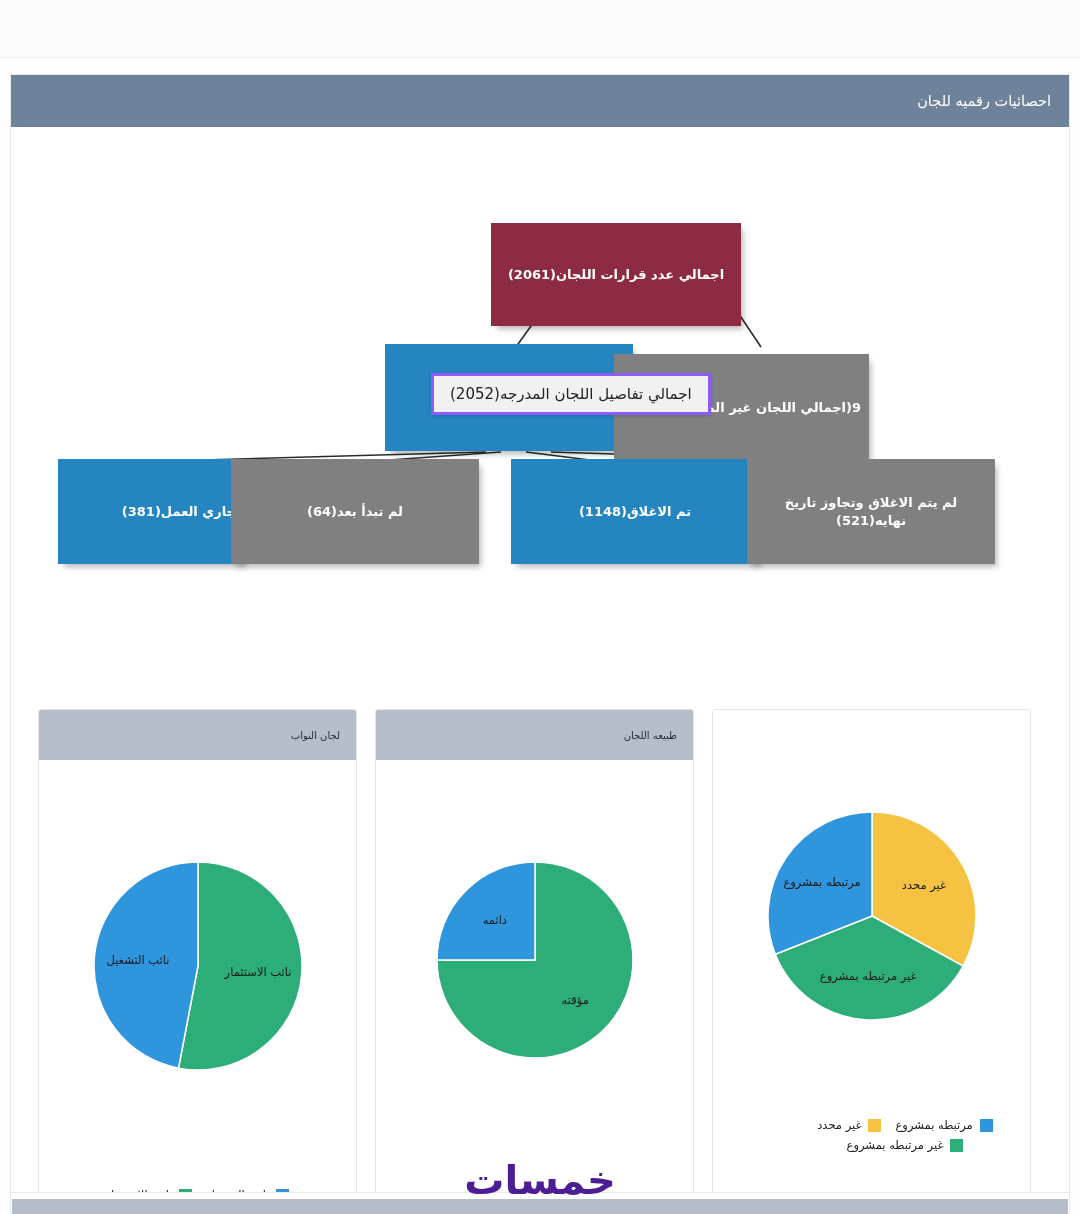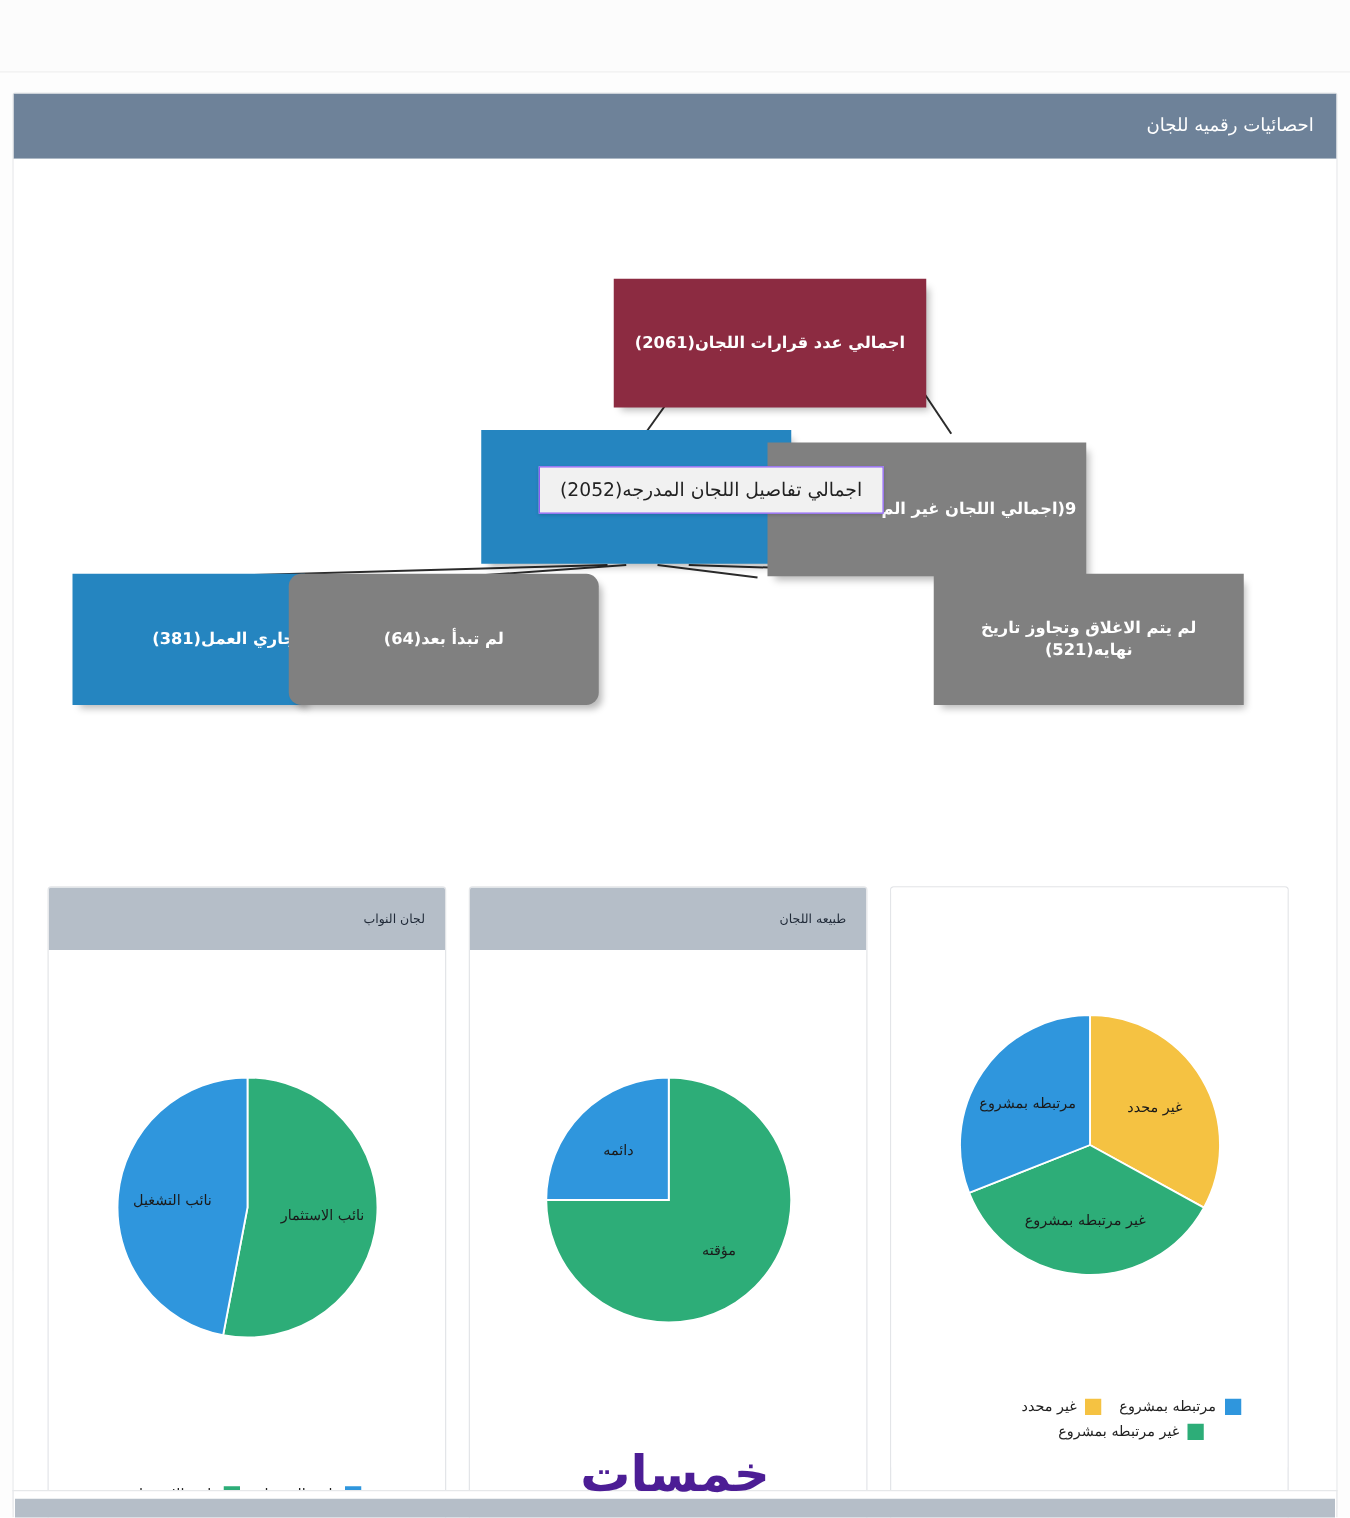--- a/index.html
+++ b/index.html
@@ -77,21 +77,21 @@
     z-index: 2;
   }
   .node-root   { background: #8c2b41; }
   .node-blue   { background: #2585c0; margin-left: 22px; }
   .node-gray   { background: #808080; }
 
   .tooltip {
     position: absolute;
     background: #f1f1f1;
     color: #222222;
-    border: 1px solid #8b5cf6;
+    border: 3px solid #8b5cf6;
     font-size: 15px;
     font-weight: 400;
     padding: 9px 16px;
     z-index: 9;
     white-space: nowrap;
     box-shadow: 0 1px 3px rgba(0,0,0,.18);
   }
 
   
   .cards-row {
@@ -238,24 +238,27 @@
         </div>
 
         <div class="tooltip" style="left:400px; top:246px;">
           <span>اجمالي تفاصيل اللجان المدرجه(2052)</span>
         </div>
 
         <div class="node node-blue" style="left:5px; top:332px; width:186px; height:105px; justify-content:flex-start;">
           <span>جاري العمل(381)</span>
         </div>
 
-        <div class="node node-gray" style="left:200px; top:332px; width:248px; height:105px;border-radius:10px;">
+        <div class="node node-gray" style="left:200px; top:332px; width:248px; height:105px;">
           <span>لم تبدأ بعد(64)</span>
         </div>
 
+        <div class="node node-blue" style="left:458px; top:332px; width:248px; height:105px;">
+          <span>تم الاغلاق(1148)</span>
+        </div>
 
         <div class="node node-gray" style="left:716px; top:332px; width:248px; height:105px;">
           <span>لم يتم الاغلاق وتجاوز تاريخ نهايه(521)</span>
         </div>
       </div>
 
       <div class="cards-row">
 
         <div class="card">
           <div class="card-body">

